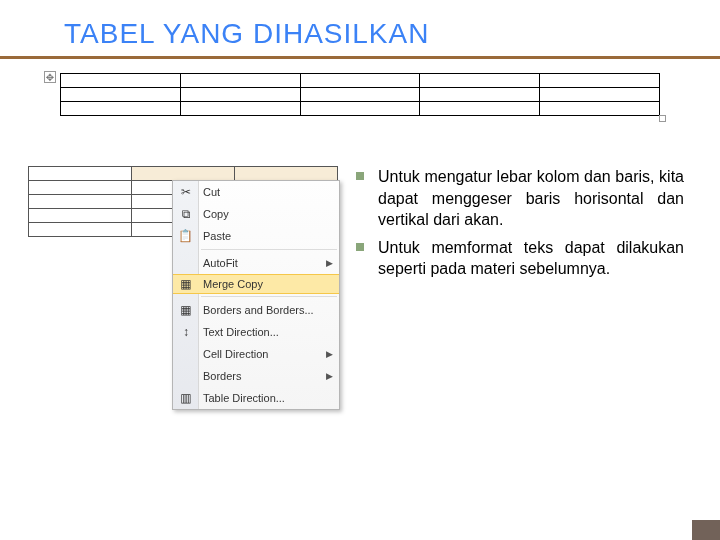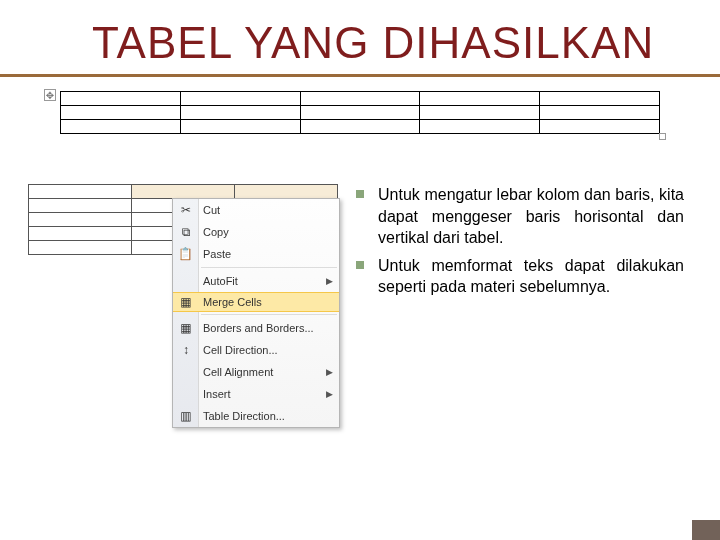--- a/index.html
+++ b/index.html
@@ -6,24 +6,24 @@
   body {
     margin: 0;
     width: 720px;
     height: 540px;
     background: #fff;
     font-family: Arial, sans-serif;
     position: relative;
     overflow: hidden;
   }
   .title {
-    font-size: 44px;
+    font-size: 28px;
     font-weight: normal;
-    color: #7f1d1d;
-    padding: 18px 0 6px 92px;
+    color: #3b82f6;
+    padding: 18px 0 6px 64px;
     border-bottom: 3px solid #9a6a3a;
     letter-spacing: 1px;
   }
   .top-table-wrap {
     position: relative;
     margin: 14px 60px 0 60px;
   }
   .move-handle {
     position: absolute;
     left: -16px;
@@ -241,51 +241,51 @@
           <span class="icon">📋</span>
           <span>Paste</span>
         </div>
         <div class="cm-sep"></div>
         <div class="cm-item">
           <span>AutoFit</span>
           <span class="arrow">▶</span>
         </div>
         <div class="cm-item highlight">
           <span class="icon">▦</span>
-          <span>Merge Cells</span>
+          <span>Merge Copy</span>
         </div>
         <div class="cm-sep"></div>
         <div class="cm-item">
           <span class="icon">▦</span>
           <span>Borders and Borders...</span>
         </div>
         <div class="cm-item">
           <span class="icon">↕</span>
-          <span>Cell Direction...</span>
-        </div>
-        <div class="cm-item">
-          <span>Cell Alignment</span>
+          <span>Text Direction...</span>
+        </div>
+        <div class="cm-item">
+          <span>Cell Direction</span>
           <span class="arrow">▶</span>
         </div>
         <div class="cm-item">
-          <span>Insert</span>
+          <span>Borders</span>
           <span class="arrow">▶</span>
         </div>
         <div class="cm-item">
           <span class="icon">▥</span>
           <span>Table Direction...</span>
         </div>
       </div>
     </div>
   </div>
 
   <div class="bullets">
     <div class="bullet">
       <span class="sq"></span>
-      <span class="txt">Untuk mengatur lebar kolom dan baris, kita dapat menggeser baris horisontal dan vertikal dari tabel.</span>
+      <span class="txt">Untuk mengatur lebar kolom dan baris, kita dapat menggeser baris horisontal dan vertikal dari akan.</span>
     </div>
     <div class="bullet">
       <span class="sq"></span>
       <span class="txt">Untuk memformat teks dapat dilakukan seperti pada materi sebelumnya.</span>
     </div>
   </div>
 </div>
 
 <div class="corner"></div>
 

